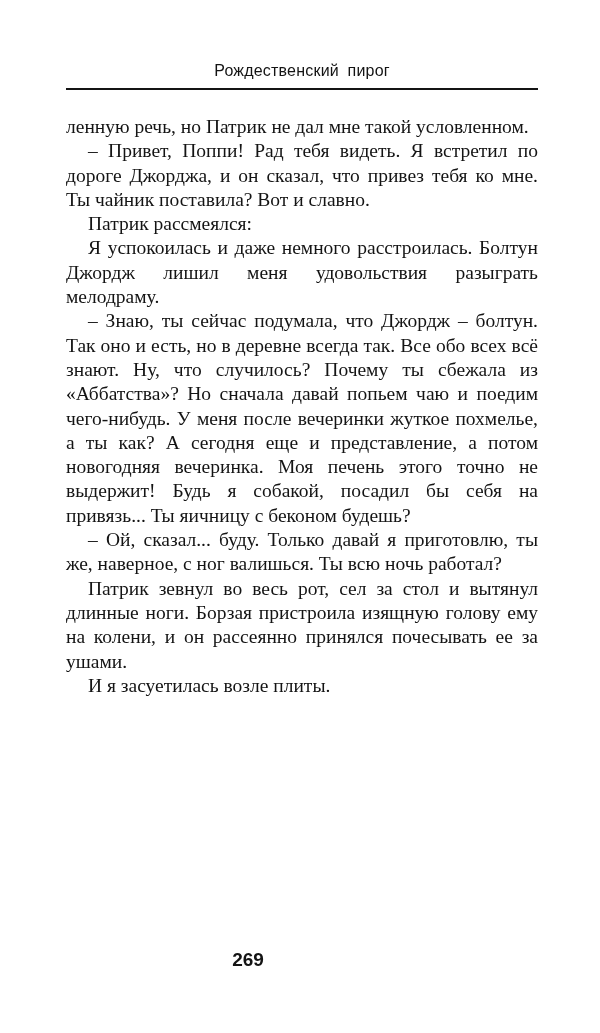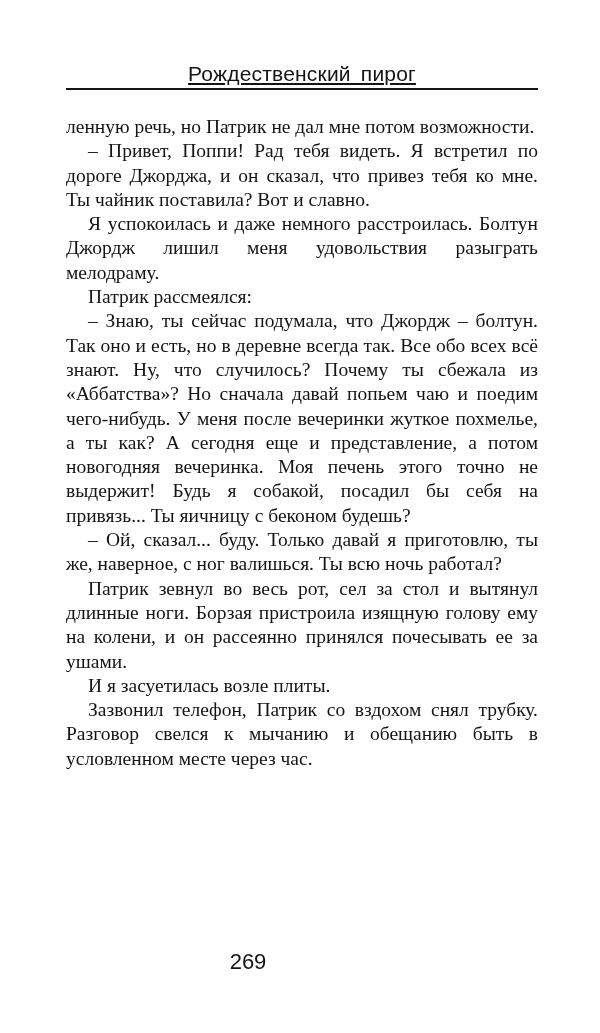--- a/index.html
+++ b/index.html
@@ -15,24 +15,23 @@
       color: #141414;
       font-family: "Liberation Serif", "DejaVu Serif", serif;
     }
     .running-head {
       position: absolute;
       left: 66px;
       top: 62px;
       width: 472px;
       text-align: center;
       font-family: "Liberation Sans", "DejaVu Sans", sans-serif;
-      font-size: 21px;
+      font-size: 16px;
       letter-spacing: 0.2px;
       word-spacing: 4px;
-      text-decoration: underline;
     }
     .head-rule {
       position: absolute;
       left: 66px;
       top: 88px;
       width: 472px;
       height: 2px;
       background: #141414;
     }
     .body-text {
@@ -52,34 +51,34 @@
     .body-text p.cont {
       text-indent: 0;
     }
     .page-number {
       position: absolute;
       left: 0;
       top: 949px;
       width: 496px;
       text-align: center;
       font-family: "Liberation Sans", "DejaVu Sans", sans-serif;
-      font-size: 22px;
+      font-size: 19px;
+      font-weight: bold;
     }
   </style>
 </head>
 <body>
 
 <div class="running-head">Рождественский пирог</div>
 <div class="head-rule"></div>
 
 <div class="body-text">
-  <p class="cont">ленную речь, но Патрик не дал мне потом возможности.</p>
+  <p class="cont">ленную речь, но Патрик не дал мне такой условленном.</p>
   <p>– Привет, Поппи! Рад тебя видеть. Я встре­тил по дороге Джорджа, и он сказал, что при­вез тебя ко мне. Ты чайник поставила? Вот и славно.</p>
+  <p>Патрик рассмеялся:</p>
   <p>Я успокоилась и даже немного расстрои­лась. Болтун Джордж лишил меня удоволь­ствия разыграть мелодраму.</p>
-  <p>Патрик рассмеялся:</p>
   <p>– Знаю, ты сейчас подумала, что Джордж – болтун. Так оно и есть, но в деревне всегда так. Все обо всех всё знают. Ну, что случи­лось? Почему ты сбежала из «Аббатства»? Но сначала давай попьем чаю и поедим чего-ни­будь. У меня после вечеринки жуткое похме­лье, а ты как? А сегодня еще и представление, а потом новогодняя вечеринка. Моя печень этого точно не выдержит! Будь я собакой, посадил бы себя на привязь... Ты яичницу с беконом будешь?</p>
   <p>– Ой, сказал... буду. Только давай я при­готовлю, ты же, наверное, с ног валишься. Ты всю ночь работал?</p>
   <p>Патрик зевнул во весь рот, сел за стол и вытянул длинные ноги. Борзая пристроила изящную голову ему на колени, и он рассеян­но принялся почесывать ее за ушами.</p>
   <p>И я засуетилась возле плиты.</p>
-  <p>Зазвонил телефон, Патрик со вздохом снял трубку. Разговор свелся к мычанию и обеща­нию быть в условленном месте через час.</p>
 </div>
 
 <div class="page-number">269</div>
 
 </body></html>

